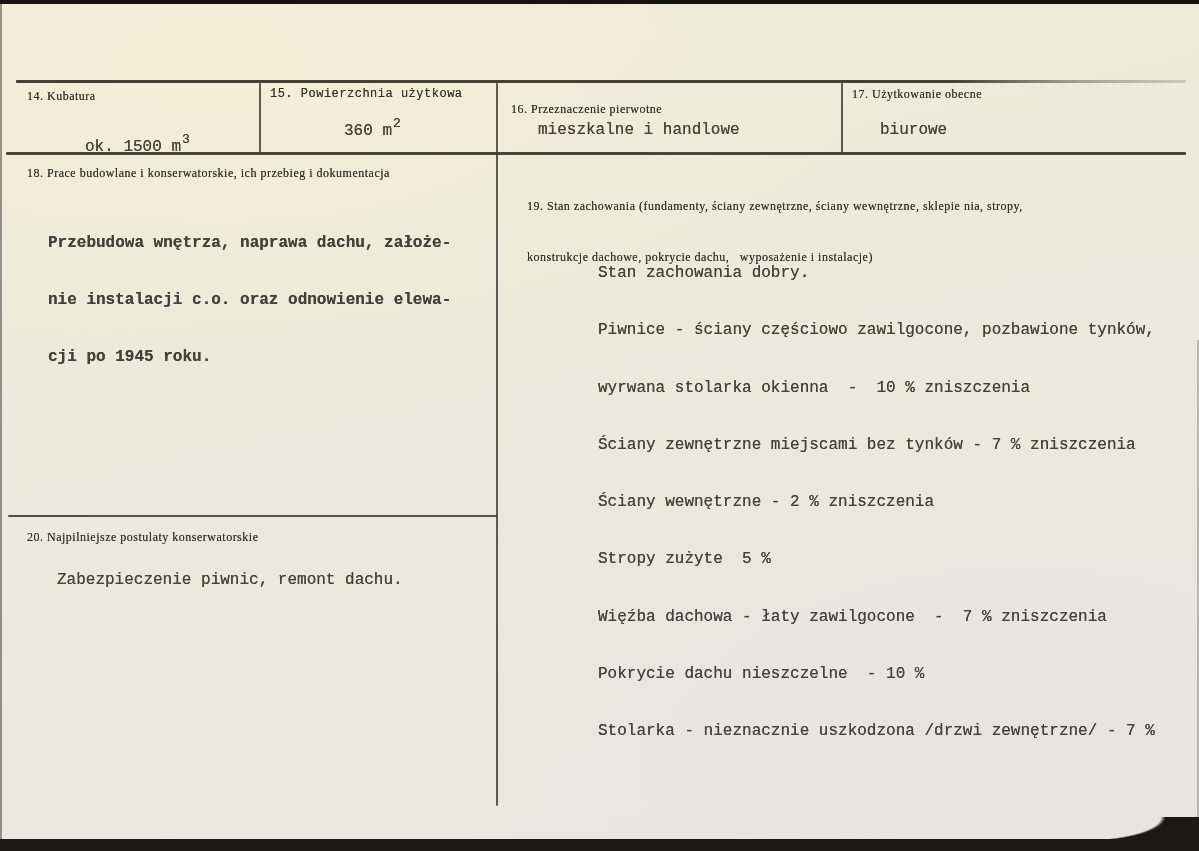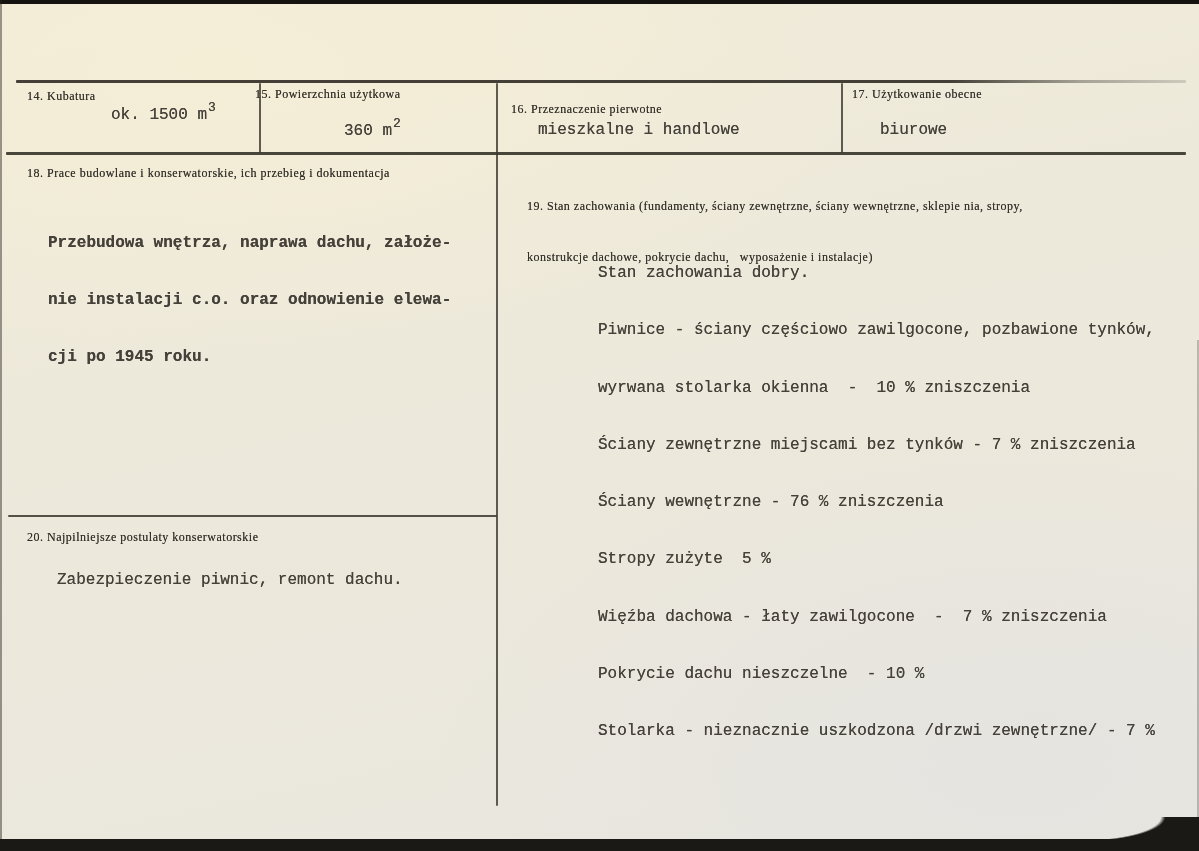--- a/index.html
+++ b/index.html
@@ -57,28 +57,28 @@
     color:var(--type-ink);
     white-space:pre;
     text-shadow:0 0 0.6px rgba(69,65,58,0.85);
   }
   .typed sup{font-size:13px;position:relative;top:-2px;margin-left:1px;}
   .lh21 div{line-height:21px;font-weight:bold;}
   .lh213 div{line-height:21.3px;margin-left:10px;}
 
   
   .pos-f14-label{left:27px;top:89px;}
-  .pos-f15-label{left:255px;top:87px;}
+  .pos-f15-label{left:270px;top:87px;font-family:Liberation Mono, monospace;}
   .pos-f16-label{left:511px;top:102px;}
   .pos-f17-label{left:852px;top:87px;}
   .pos-f18-label{left:27px;top:166px;}
   .pos-f19-label{left:509px;top:164px;}
   .pos-f20-label{left:27px;top:530px;}
 
-  .pos-f14-value{left:85px;top:102px;margin-left:26px;}
+  .pos-f14-value{left:85px;top:134px;}
   .pos-f15-value{left:344px;top:118px;}
   .pos-f16-value{left:538px;top:121px;}
   .pos-f17-value{left:880px;top:121px;}
   .pos-f18-text{left:48px;top:197px;}
   .pos-f19-text{left:588px;top:227px;}
   .pos-f20-value{left:57px;top:557px;margin-top:14px;}
 </style>
 </head>
 <body>
 
@@ -116,21 +116,21 @@
 
   <div class="label label-block pos-f19-label">
     <div>19. Stan zachowania (fundamenty, ściany zewnętrzne, ściany wewnętrzne, sklepie nia, stropy,</div>
     <div>konstrukcje dachowe, pokrycie dachu,   wyposażenie i instalacje)</div>
   </div>
   <div class="typed pos-f19-text lh213">
     <div>Stan zachowania dobry.</div>
     <div>Piwnice - ściany częściowo zawilgocone, pozbawione tynków,</div>
     <div>wyrwana stolarka okienna  -  10 % zniszczenia</div>
     <div>Ściany zewnętrzne miejscami bez tynków - 7 % zniszczenia</div>
-    <div>Ściany wewnętrzne - 76 % zniszczenia</div>
+    <div>Ściany wewnętrzne - 2 % zniszczenia</div>
     <div>Stropy zużyte  5 %</div>
     <div>Więźba dachowa - łaty zawilgocone  -  7 % zniszczenia</div>
     <div>Pokrycie dachu nieszczelne  - 10 %</div>
     <div>Stolarka - nieznacznie uszkodzona /drzwi zewnętrzne/ - 7 %</div>
   </div>
 
   <div class="label pos-f20-label">20. Najpilniejsze postulaty konserwatorskie</div>
   <div class="typed pos-f20-value">Zabezpieczenie piwnic, remont dachu.</div>
 
 </div>

